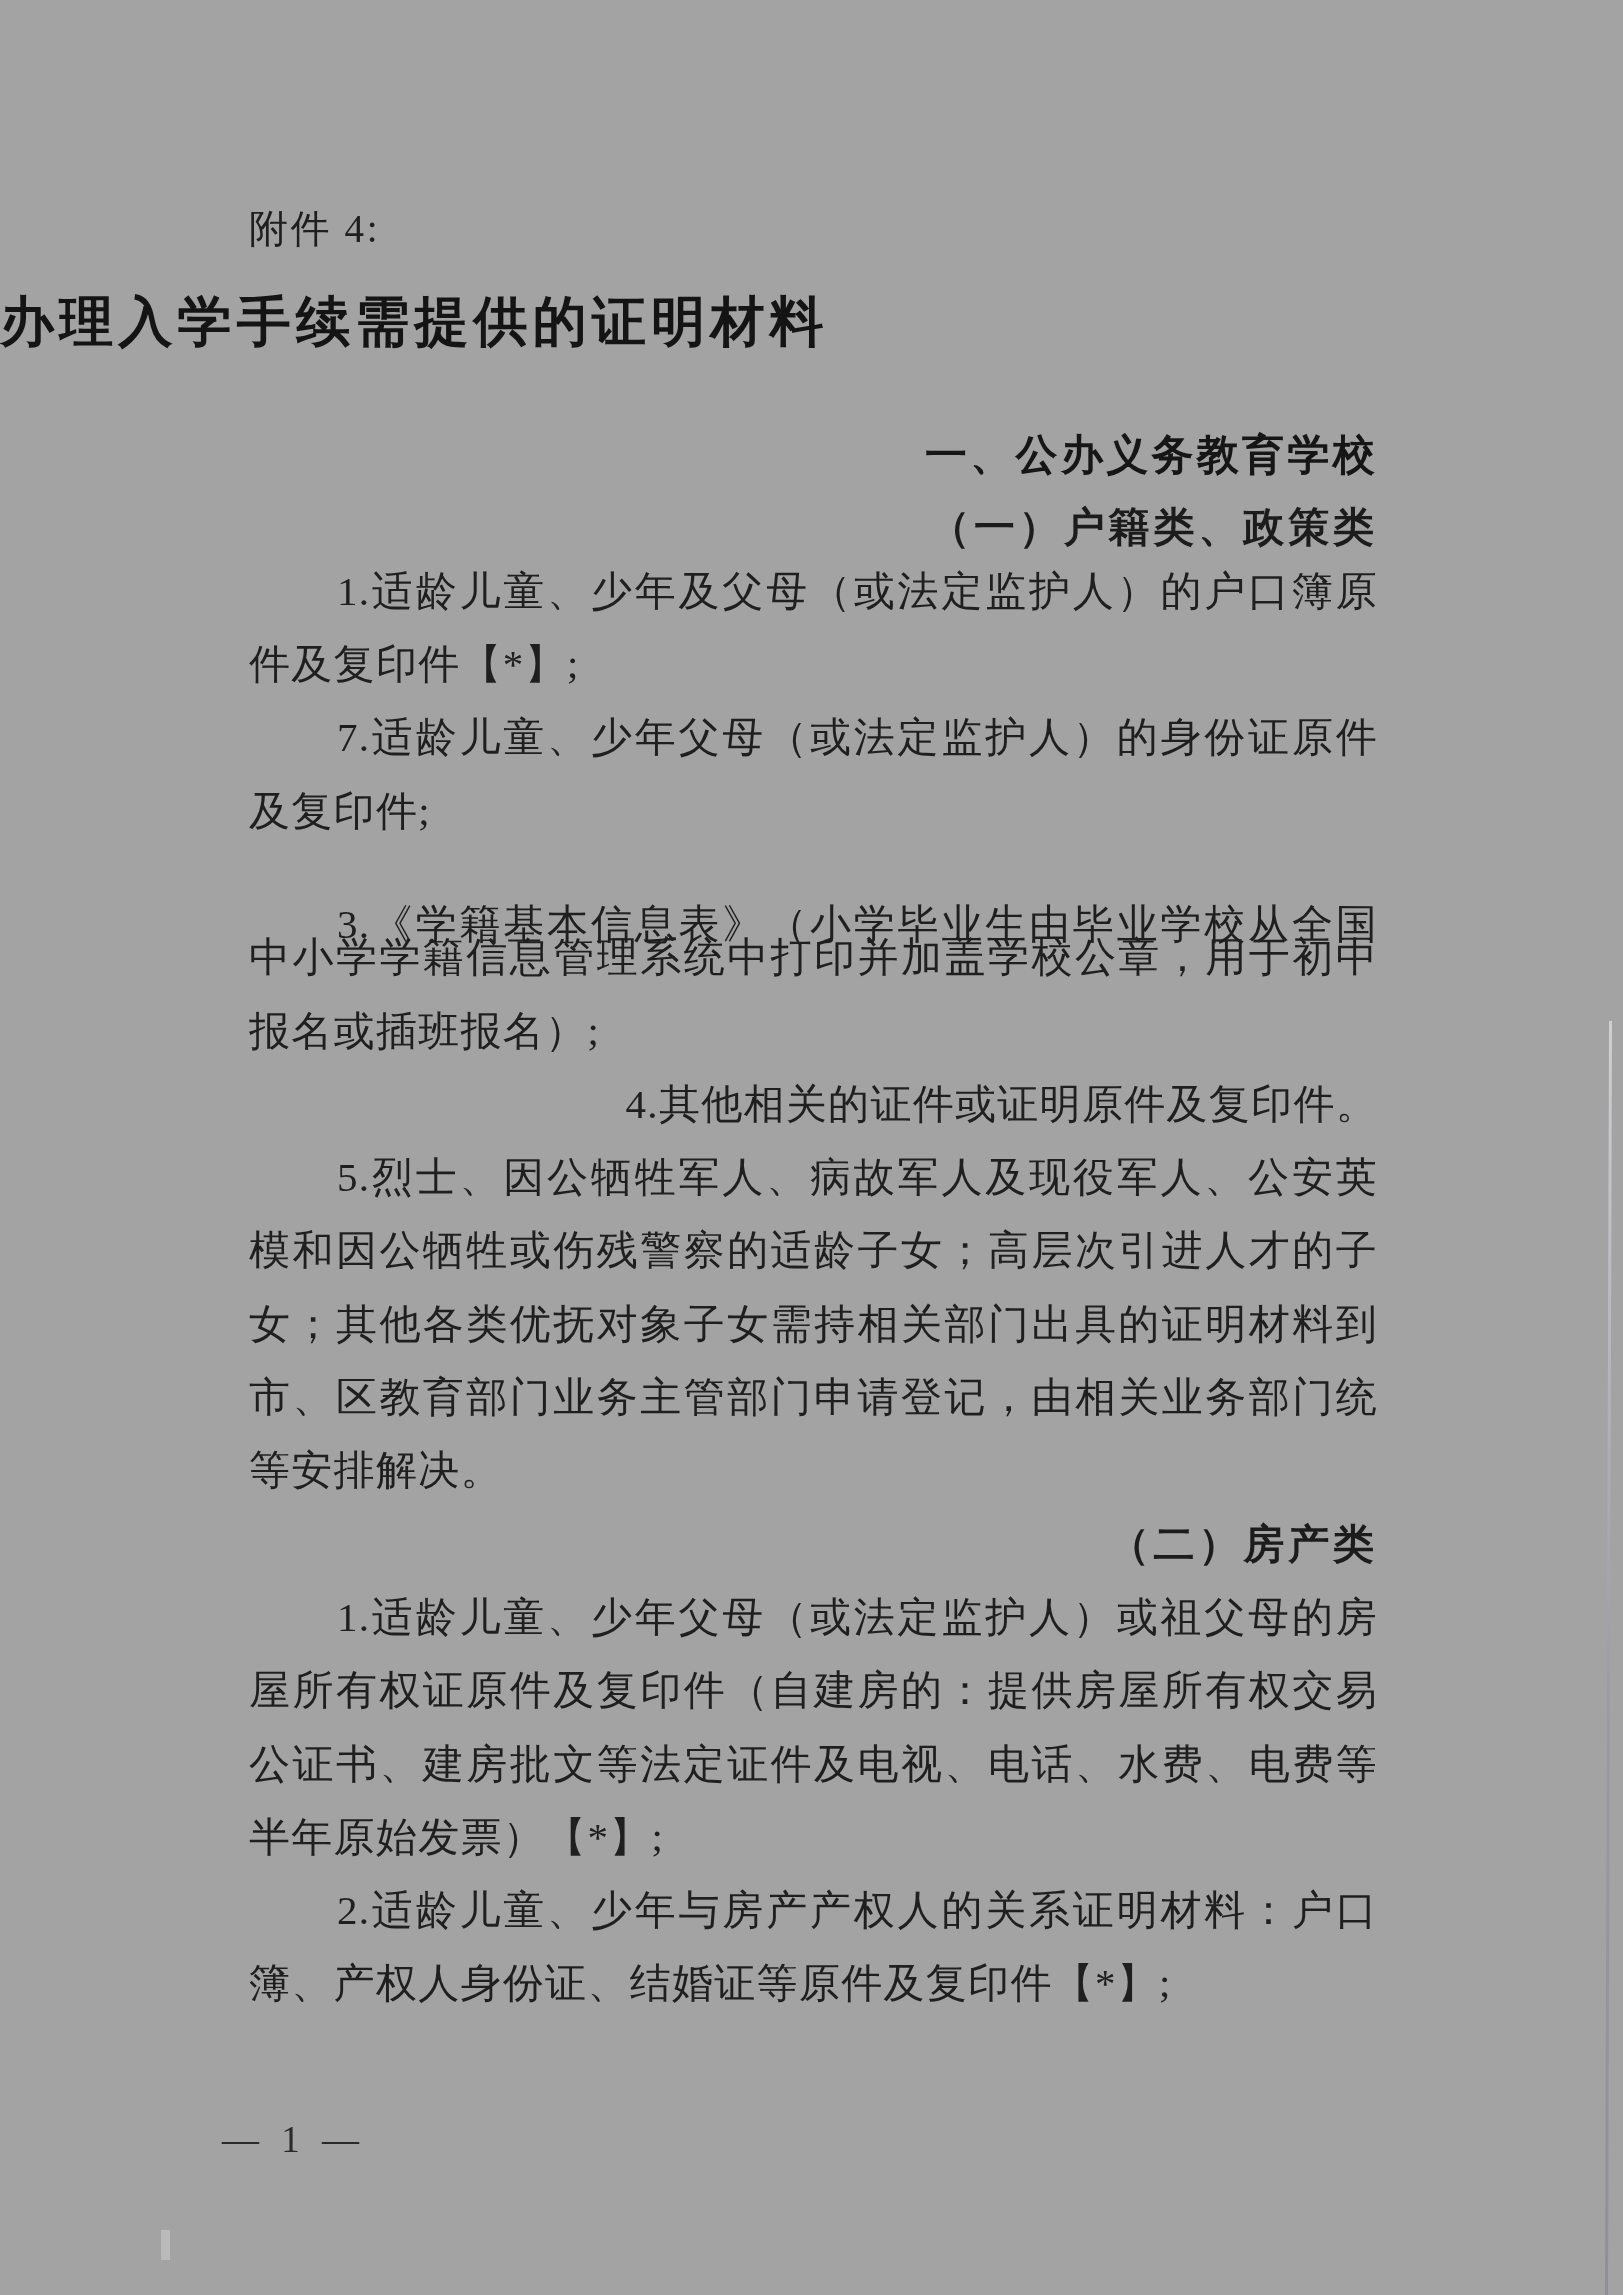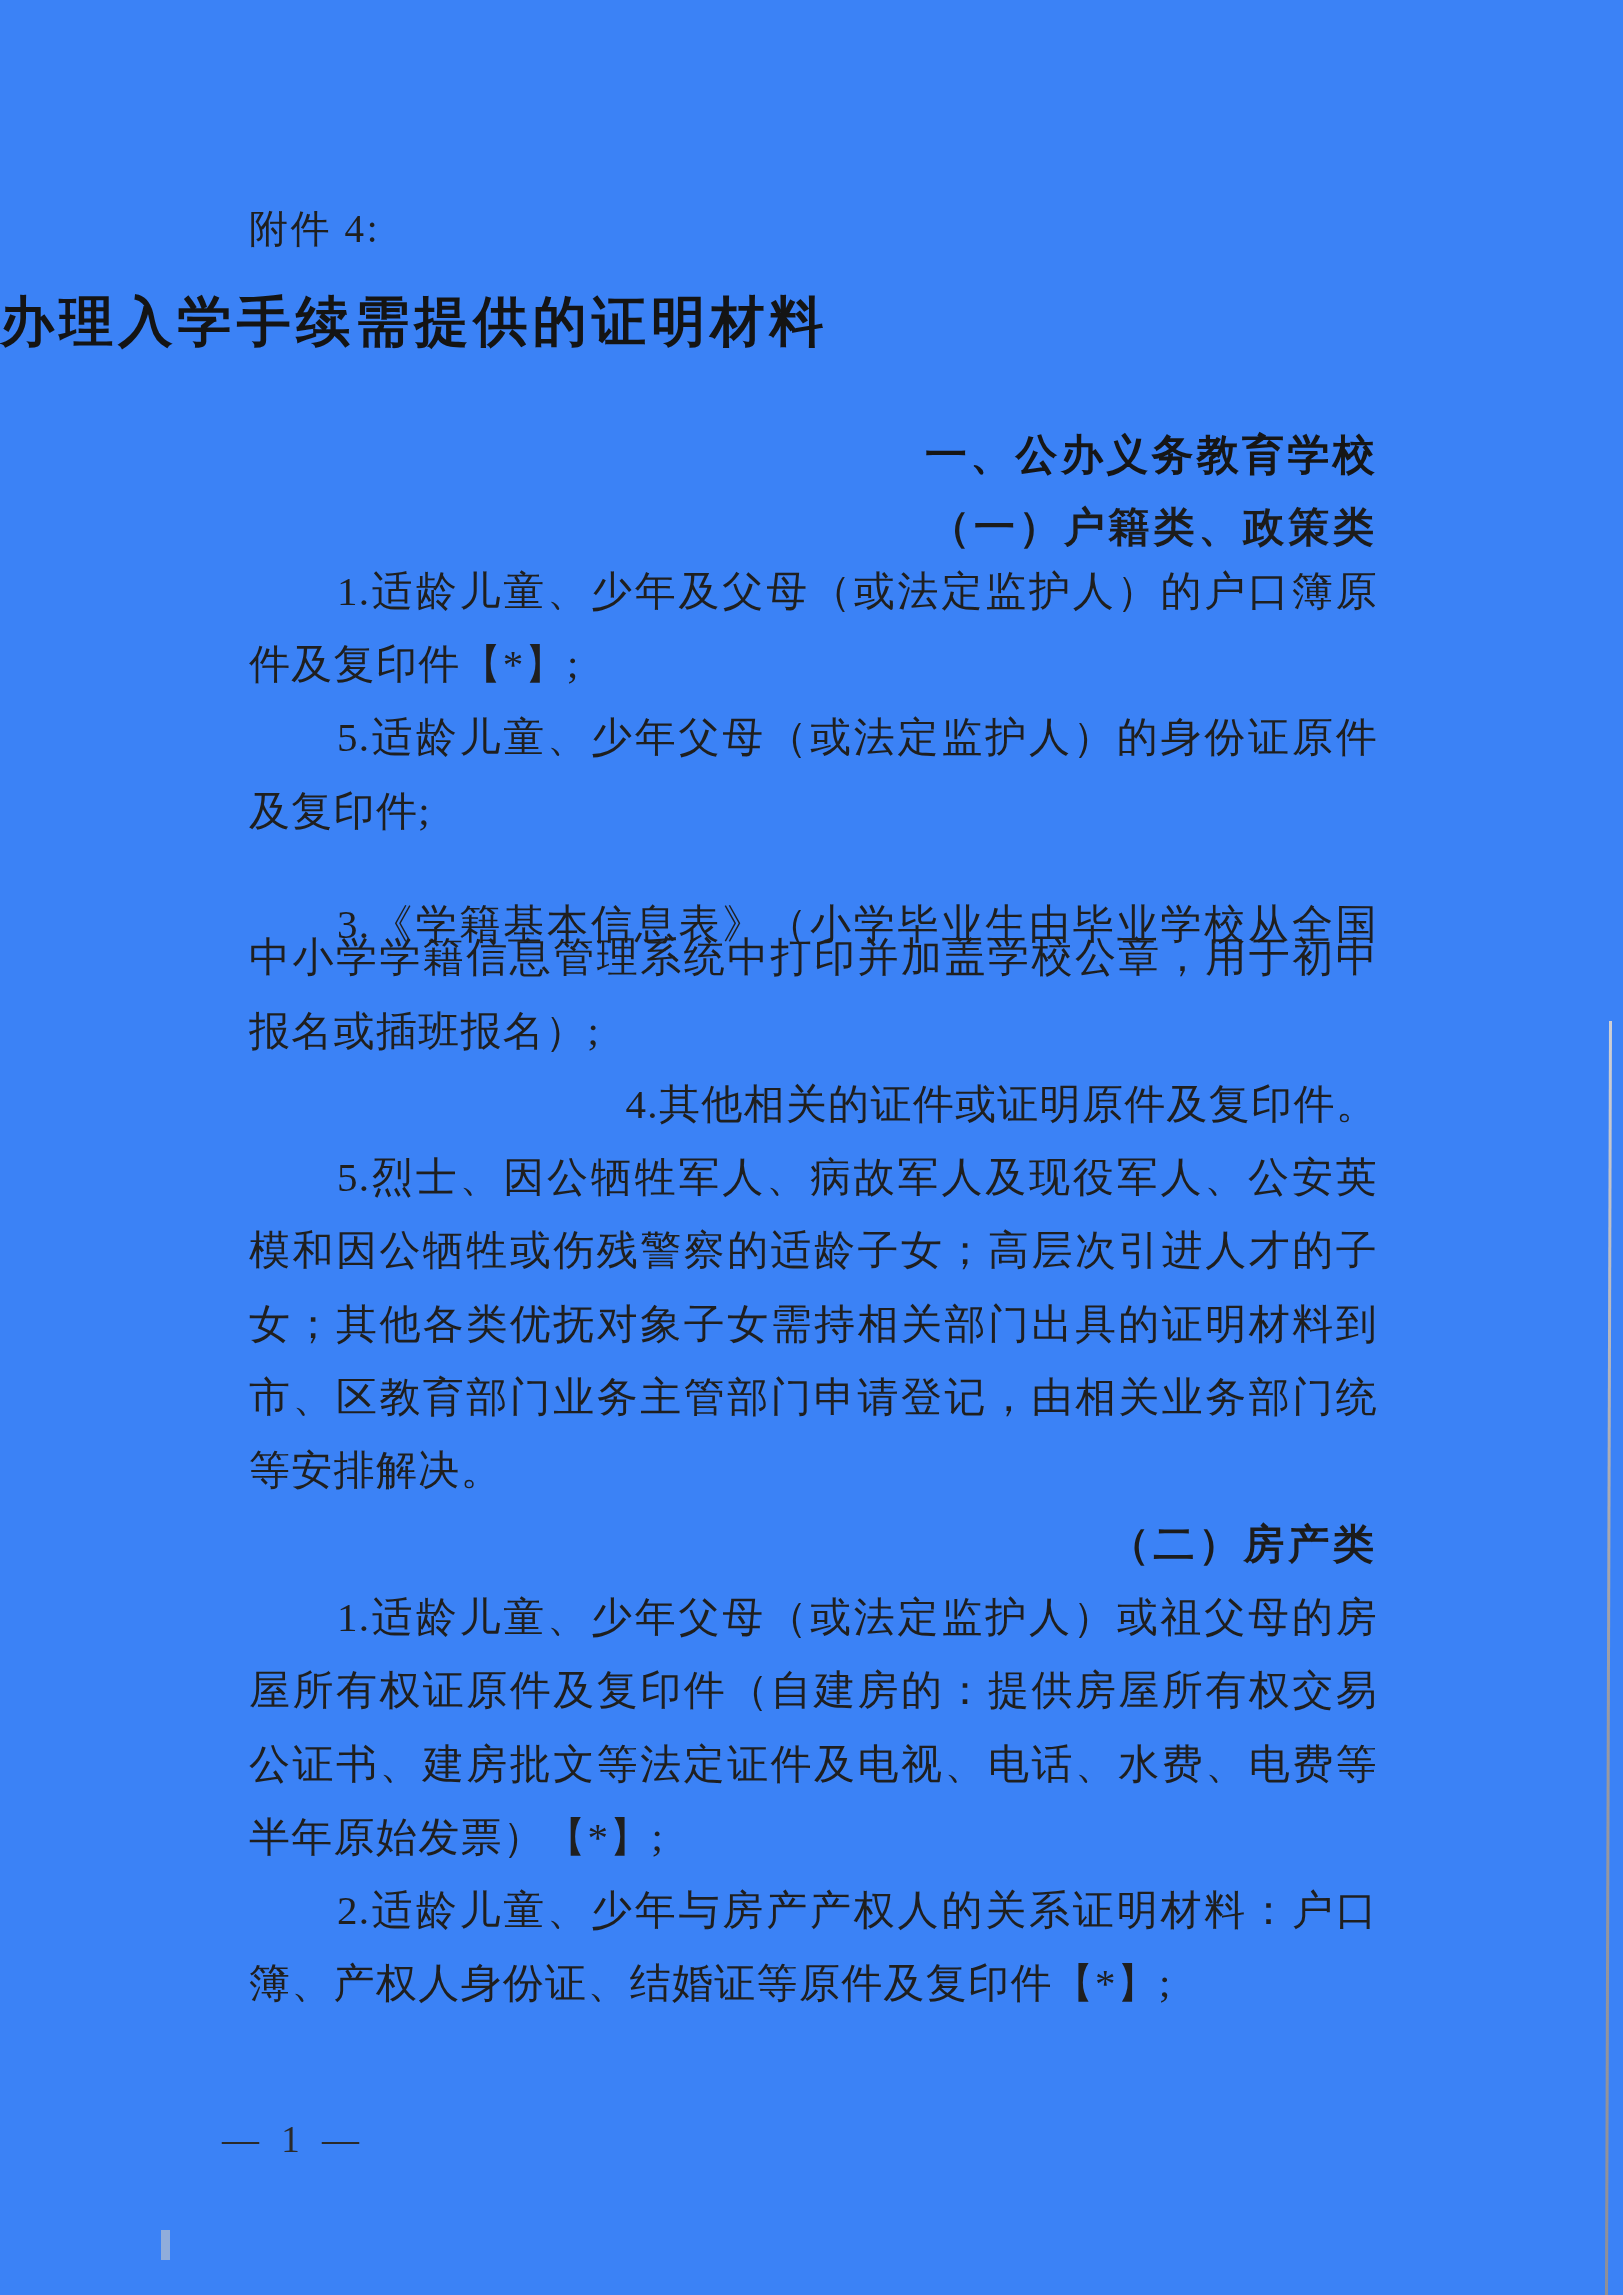--- a/index.html
+++ b/index.html
@@ -4,21 +4,21 @@
 <style>
   html, body {
     margin: 0;
     padding: 0;
     background: #e8e8e8;
   }
   .page {
     position: relative;
     width: 1623px;
     height: 2295px;
-    background: #3b82f6;
+    background: #a3a3a3;
     overflow: hidden;
     font-family: "Liberation Serif", "DejaVu Serif", serif;
     color: #1f1f1f;
   }
   .abs { position: absolute; }
   .attach-label {
     left: 249px;
     width: 1129px;
     height: 73px;
     line-height: 73px;
@@ -104,21 +104,21 @@
   <div class="abs doc-title" style="top:267px">办理入学手续需提供的证明材料</div>
 
   <div class="abs line h1 indent" style="top:418px">一、公办义务教育学校</div>
 
   <div class="abs line h2 indent" style="top:491px">（一）户籍类、政策类</div>
 
   <div class="abs line indent fill" style="top:555px">1.适龄儿童、少年及父母（或法定监护人）的户口簿原</div>
 
   <div class="abs line" style="top:628px">件及复印件【*】;</div>
 
-  <div class="abs line indent fill" style="top:701px">5.适龄儿童、少年父母（或法定监护人）的身份证原件</div>
+  <div class="abs line indent fill" style="top:701px">7.适龄儿童、少年父母（或法定监护人）的身份证原件</div>
 
   <div class="abs line" style="top:775px">及复印件;</div>
 
   <div class="abs line indent fill" style="top:888px">3.《学籍基本信息表》（小学毕业生由毕业学校从全国</div>
 
   <div class="abs line fill" style="top:921px">中小学学籍信息管理系统中打印并加盖学校公章，用于初中</div>
 
   <div class="abs line" style="top:995px">报名或插班报名）;</div>
 
   <div class="abs line indent" style="top:1068px">4.其他相关的证件或证明原件及复印件。</div>

